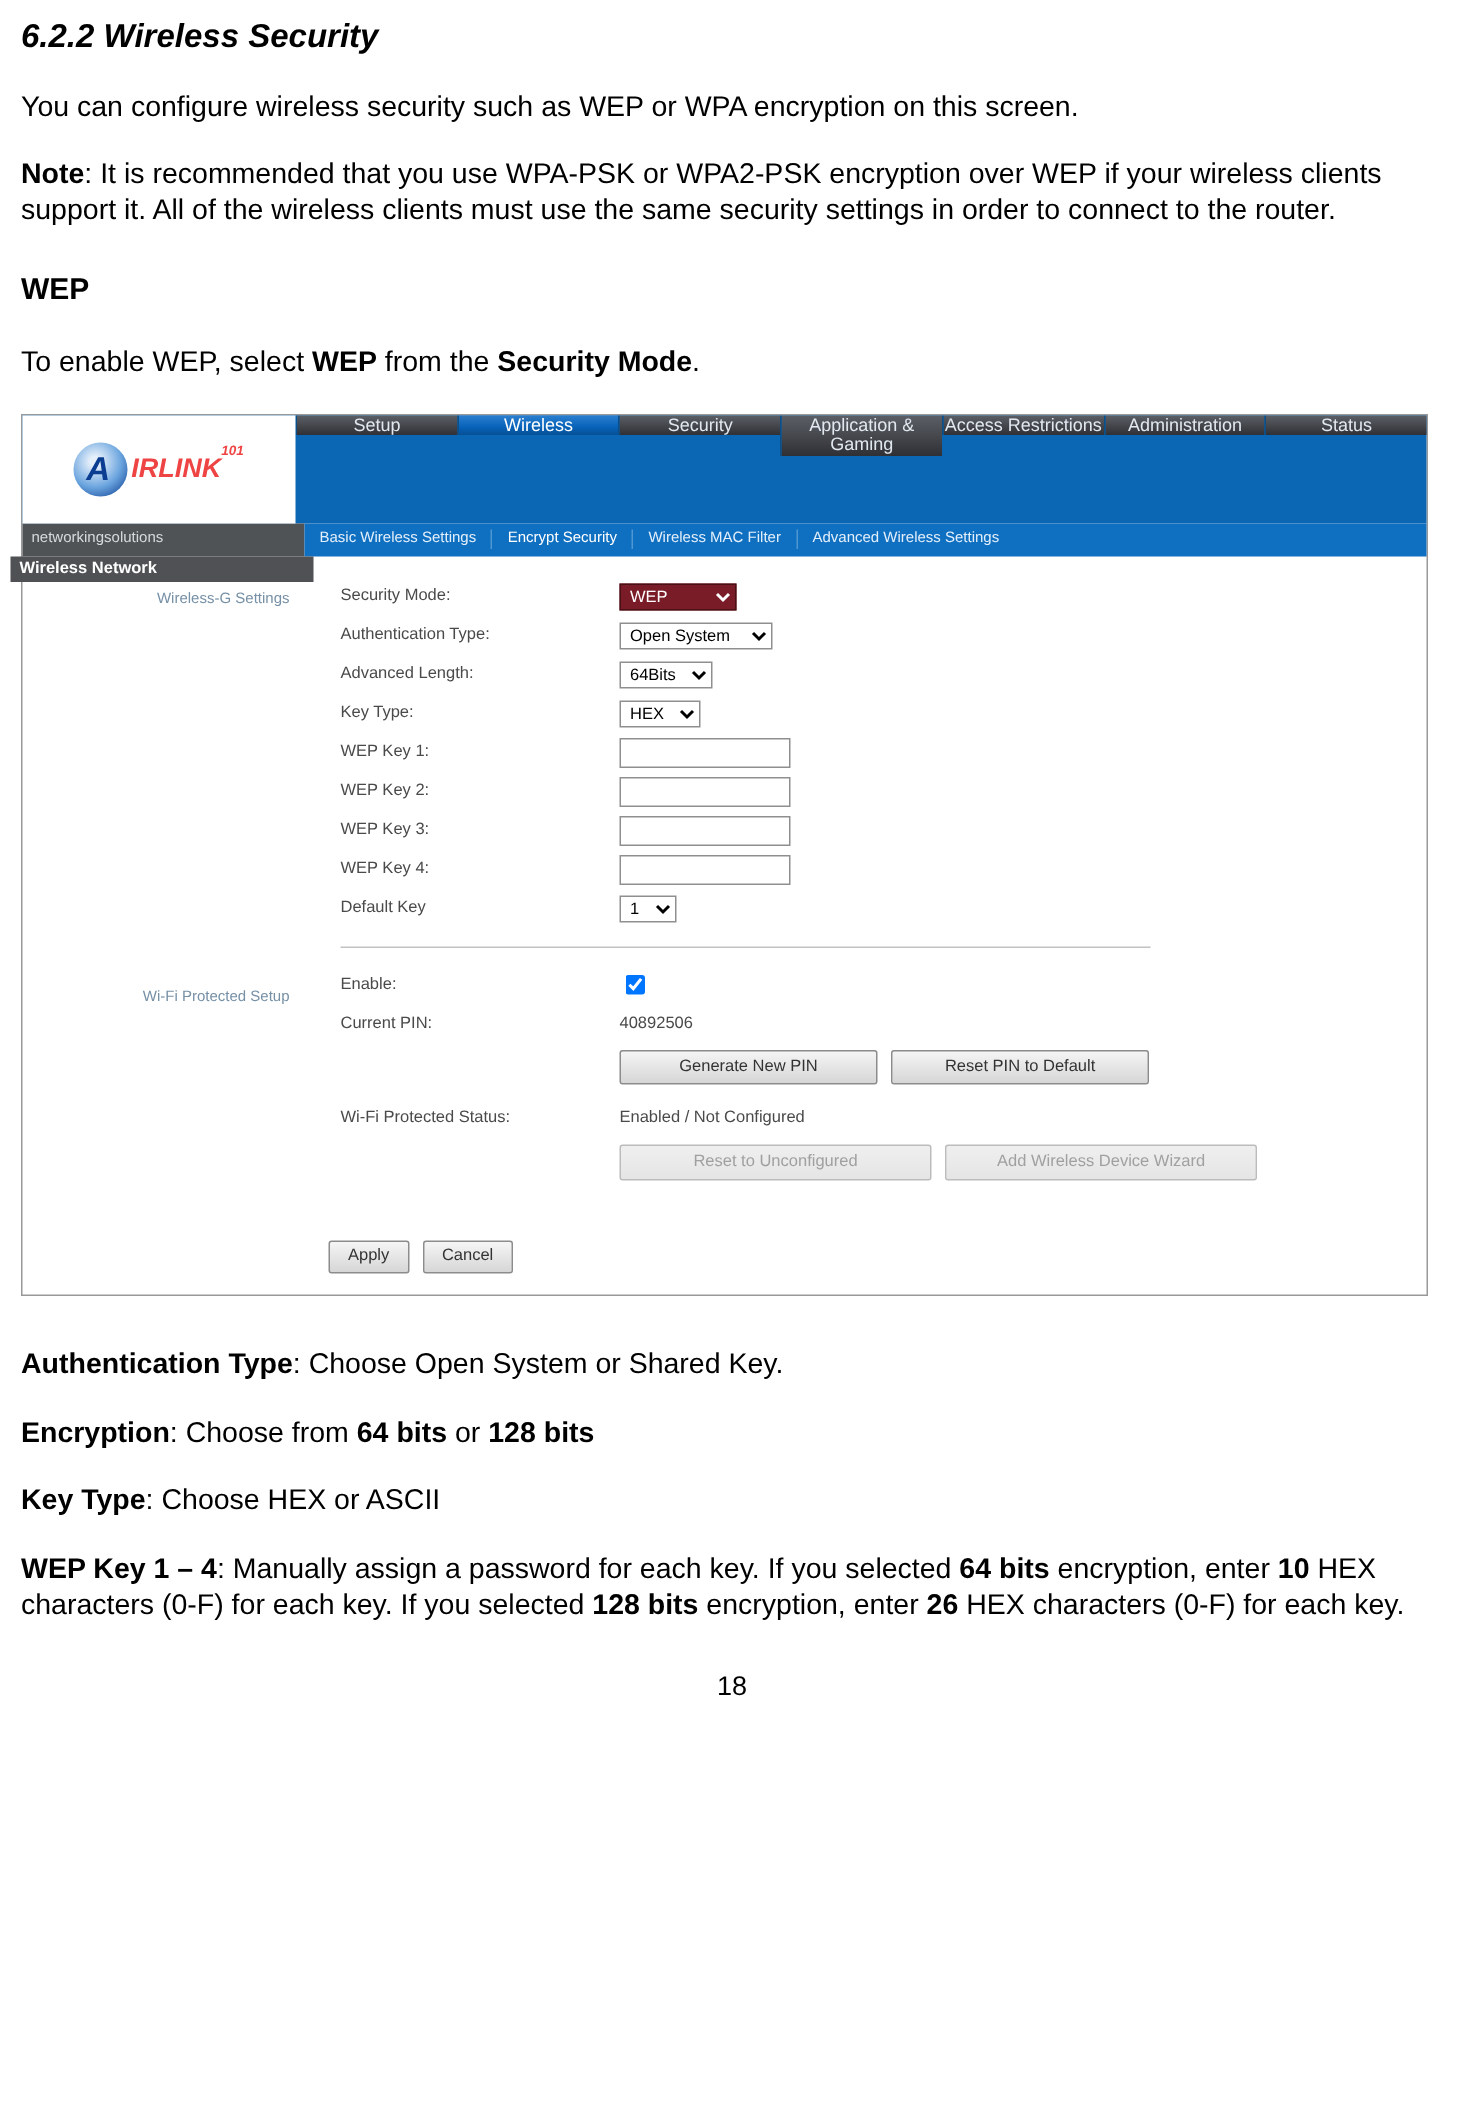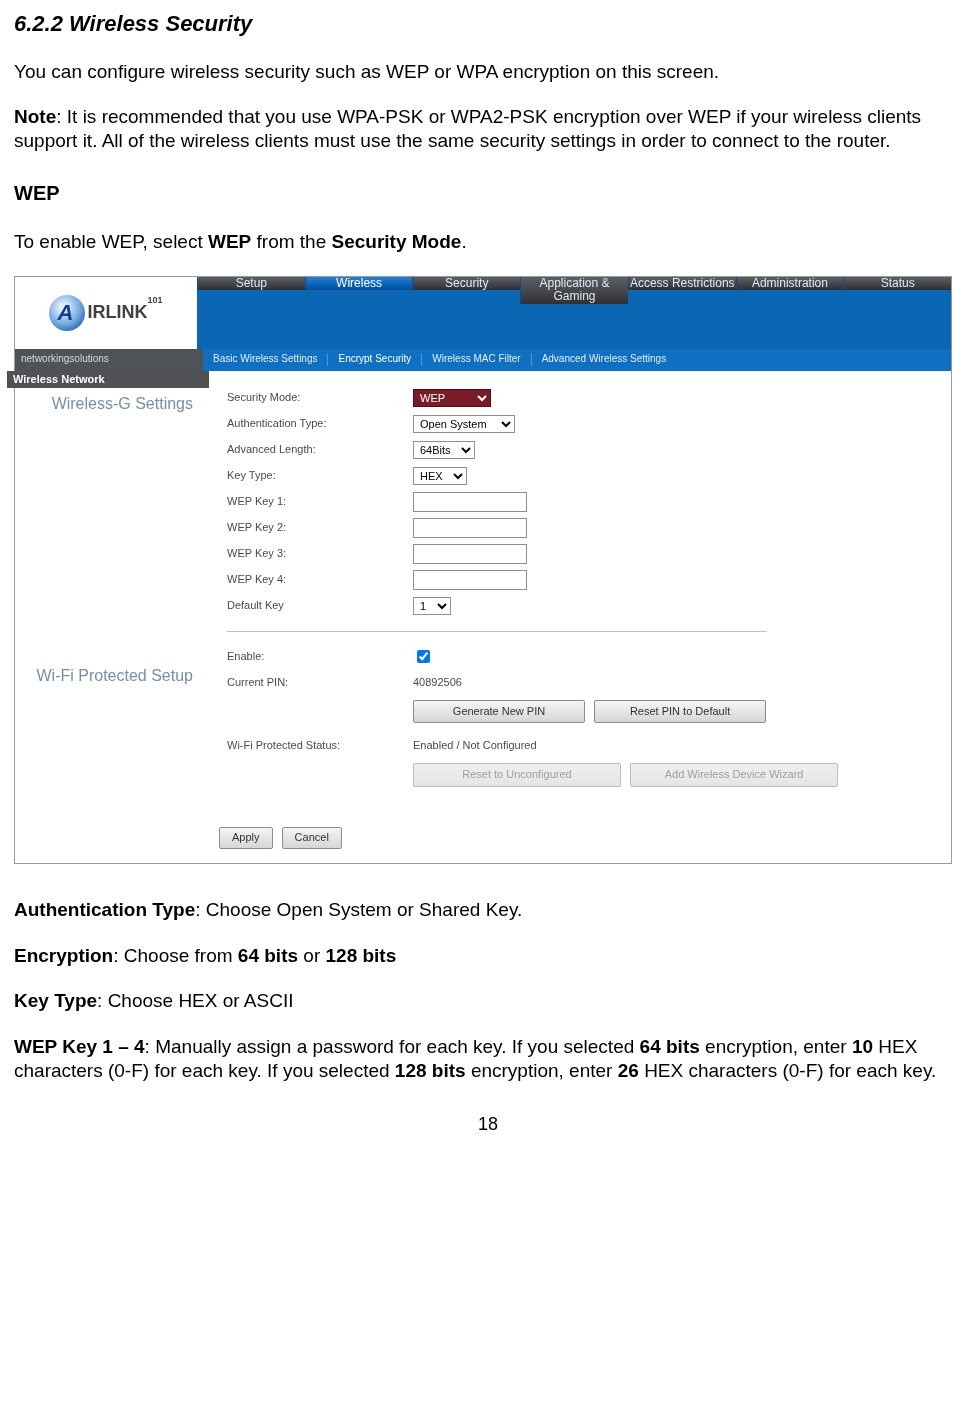--- a/index.html
+++ b/index.html
@@ -50,21 +50,22 @@
     width: 182px;
     display: flex;
     align-items: center;
     justify-content: center;
     background: #fff;
     position: relative;
   }
   .logo {
     font-weight: bold;
     font-size: 18px;
-    color: #404040;
+    color: #ef4444;
+    font-style: italic;
     position: relative;
   }
   .logo .a-circle {
     display:inline-block;
     width:36px; height:36px;
     background: radial-gradient(circle at 40% 35%, #e6f0fb 10%, #6aa4de 55%, #0b3d91 95%);
     border-radius: 50%;
     vertical-align: middle;
     margin-right:2px;
     position:relative;
@@ -151,21 +152,21 @@
     font-weight:bold;
     font-size:11px;
     padding:2px 6px;
     text-align:left;
     margin:-6px -8px 6px -0px;
     width: 190px;
     position:relative;
     left:-8px;
   }
   .side-label {
-    font-size:16px;
+    font-size:10px;
     color:#7690a6;
     font-style: normal;
     padding-right:4px;
   }
   .form-col {
     flex:1;
     padding:14px 20px 14px 22px;
   }
   .form-row {
     display:flex;

